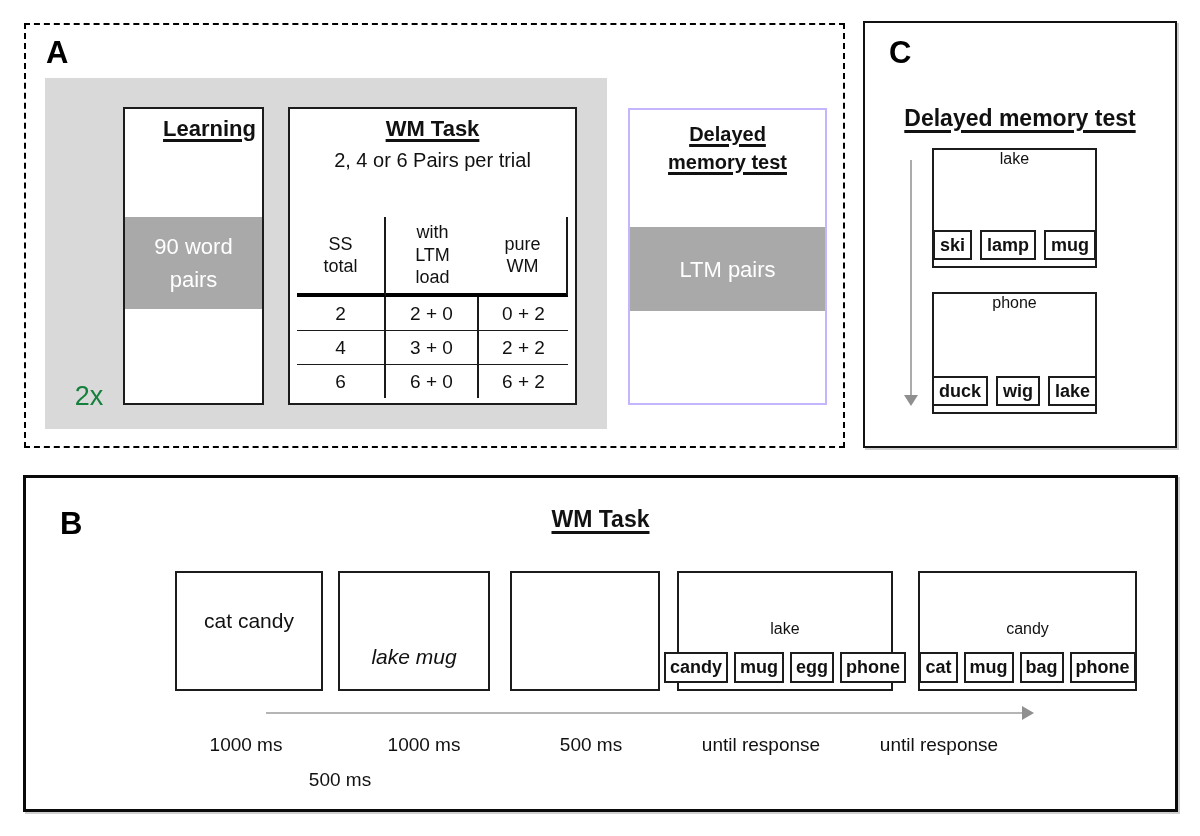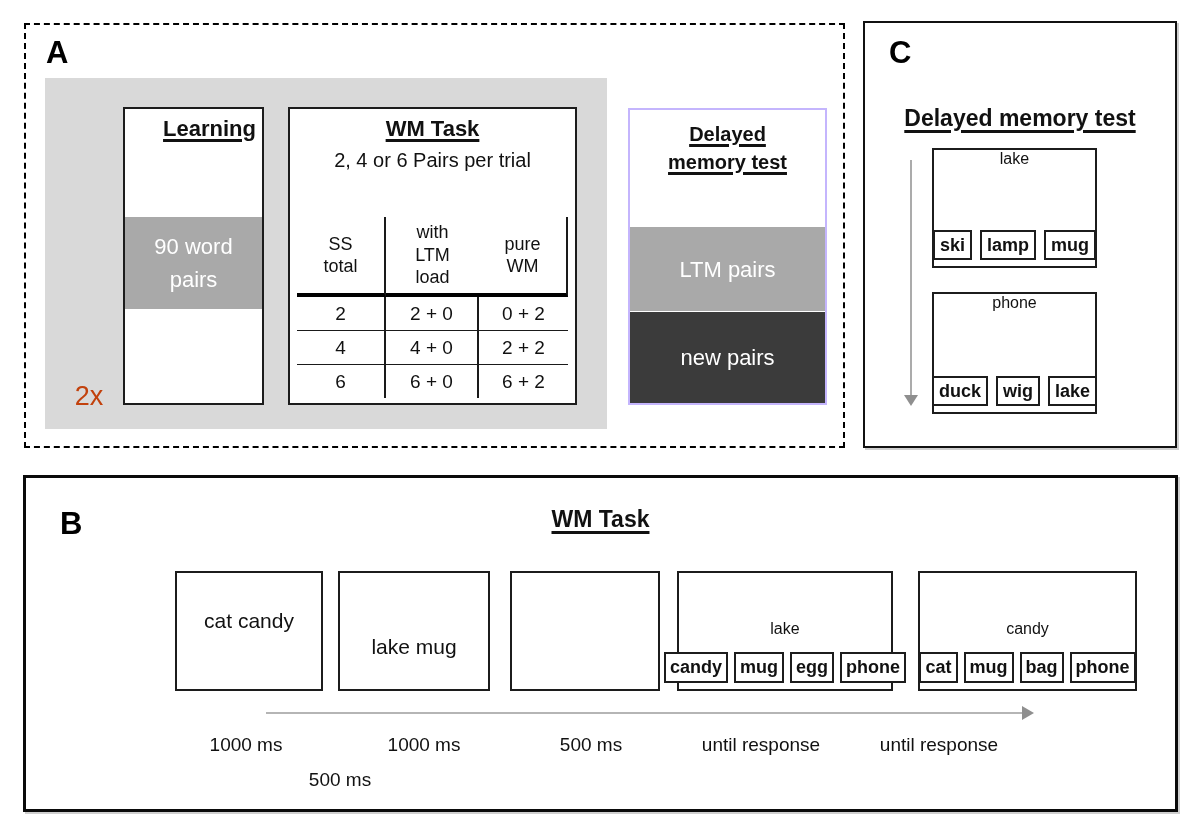--- a/index.html
+++ b/index.html
@@ -25,21 +25,21 @@
   .wm-box { left:243px; top:29px; width:289px; height:298px; background:#fff; border:2px solid #1c1c1c; }
   .wm-title { margin-top:7px; }
   .wm-subtitle { margin-top:7px; font-size:20px; }
   .ss-table { left:7px; top:108px; width:271px; display:grid; grid-template-columns:89px 93px 89px; }
   .cell { display:flex; align-items:center; justify-content:center; font-size:19px; line-height:1.25; text-align:center; }
   .th { height:80px; border-bottom:4px solid #000; font-size:18px; }
   .b { font-weight:normal;text-align:center; }
   .vr { border-right:2px solid #1a1a1a; }
   .td-r1, .td-r2 { height:34px; border-bottom:1.5px solid #1a1a1a; }
   .td-r3 { height:33px; }
-  .repeat-label { left:14px; top:303px; width:60px; text-align:center; font-size:27px; color:#c2410c; }
+  .repeat-label { left:14px; top:303px; width:60px; text-align:center; font-size:27px; color:#15803d; }
 
   .delayed-box { left:602px; top:83px; width:199px; height:297px; background:#fff; border:2px solid #c4b5fd; }
   .delayed-title { padding-top:10px; font-size:20px; line-height:1.4; }
   .ltm-band { top:117px; height:84px; background:#a9a9a9; }
   .new-band { top:202px; height:91px; background:#3b3b3b; }
 
   
   .panel-c { left:863px; top:21px; width:314px; height:427px; border:2.5px solid #111; background:#fff; box-shadow:2px 2px 0 #cfcfcf; }
   .c-label { left:24px; top:12px; }
   .c-title { top:82px; left:0; right:0; font-size:23px; font-weight:bold; text-decoration:underline; text-decoration-thickness:3px; text-underline-offset:4px; }
@@ -53,21 +53,21 @@
   .opt { height:30px; border:2px solid #1c1c1c; background:#fff; display:flex; align-items:center; justify-content:center; font-size:18px; padding:0 5px;font-weight:bold; }
 
   
   .panel-b { left:23px; top:475px; width:1155px; height:337px; border:3px solid #0a0a0a; background:#fff; box-shadow:2px 2px 0 #cfcfcf; }
   .b-label { left:34px; top:28px; }
   .b-title { top:28px; left:0; right:0; font-size:23px; font-weight:bold; text-decoration:underline; text-decoration-thickness:2.5px; text-underline-offset:4px; }
   .screen { top:93px; height:120px; border:2px solid #1c1c1c; background:#fff; }
   .s1 { left:141px; width:148px;margin-left:8px; } .s2 { left:312px; width:152px; } .s3 { left:484px; width:150px; }
   .s4 { left:651px; width:216px; } .s5 { left:892px; width:219px; }
   .screen-text { left:0; right:0; font-size:21px; text-align:center; }
-  .s1 .screen-text { top:36px; } .s2 .screen-text { top:62px; }
+  .s1 .screen-text { top:36px; } .s2 .screen-text { top:72px;font-style:italic; }
   .screen .cue { top:47px; }
   .screen .opts { gap:6px; }
   .screen .opt { font-size:18px; padding:0 4px; height:31px; }
   .h-arrow-line { left:240px; top:234px; width:756px; height:2px; background:#b5b5b5; }
   .h-arrow-head { left:996px; top:228px; width:0; height:0; border-top:7px solid transparent; border-bottom:7px solid transparent; border-left:12px solid #8f8f8f; }
   .dur { top:256px; width:180px; text-align:center; font-size:19px; }
   .d1 { left:130px; } .d2 { left:308px; } .d3 { left:475px; } .d4 { left:645px; } .d5 { left:823px; }
   .isi { left:224px; top:291px; width:180px; text-align:center; font-size:19px; }
 </style>
 </head>
@@ -96,37 +96,36 @@
 LTM
 load</div>
           <div class="cell th vr pre">pure
 WM</div>
 
           <div class="cell td-r1 b vr">2</div>
           <div class="cell td-r1 vr">2 + 0</div>
           <div class="cell td-r1">0 + 2</div>
 
           <div class="cell td-r2 b vr">4</div>
-          <div class="cell td-r2 vr">4 + 0</div>
+          <div class="cell td-r2 vr">3 + 0</div>
           <div class="cell td-r2">2 + 2</div>
 
           <div class="cell td-r3 b vr">6</div>
           <div class="cell td-r3 vr">6 + 0</div>
           <div class="cell td-r3">6 + 2</div>
         </div>
       </div>
 
       <div class="abs repeat-label">2x</div>
     </div>
 
     <div class="abs delayed-box">
       <div class="ctr delayed-title box-title pre">Delayed
 memory test</div>
       <div class="abs band ltm-band">LTM pairs</div>
-      <div class="abs band new-band">new pairs</div>
     </div>
   </div>
 
   <div class="abs panel-c">
     <div class="abs panel-label c-label">C</div>
     <div class="abs ctr c-title">Delayed memory test</div>
 
     <div class="abs v-arrow-line"></div>
     <div class="abs v-arrow-head"></div>
 

